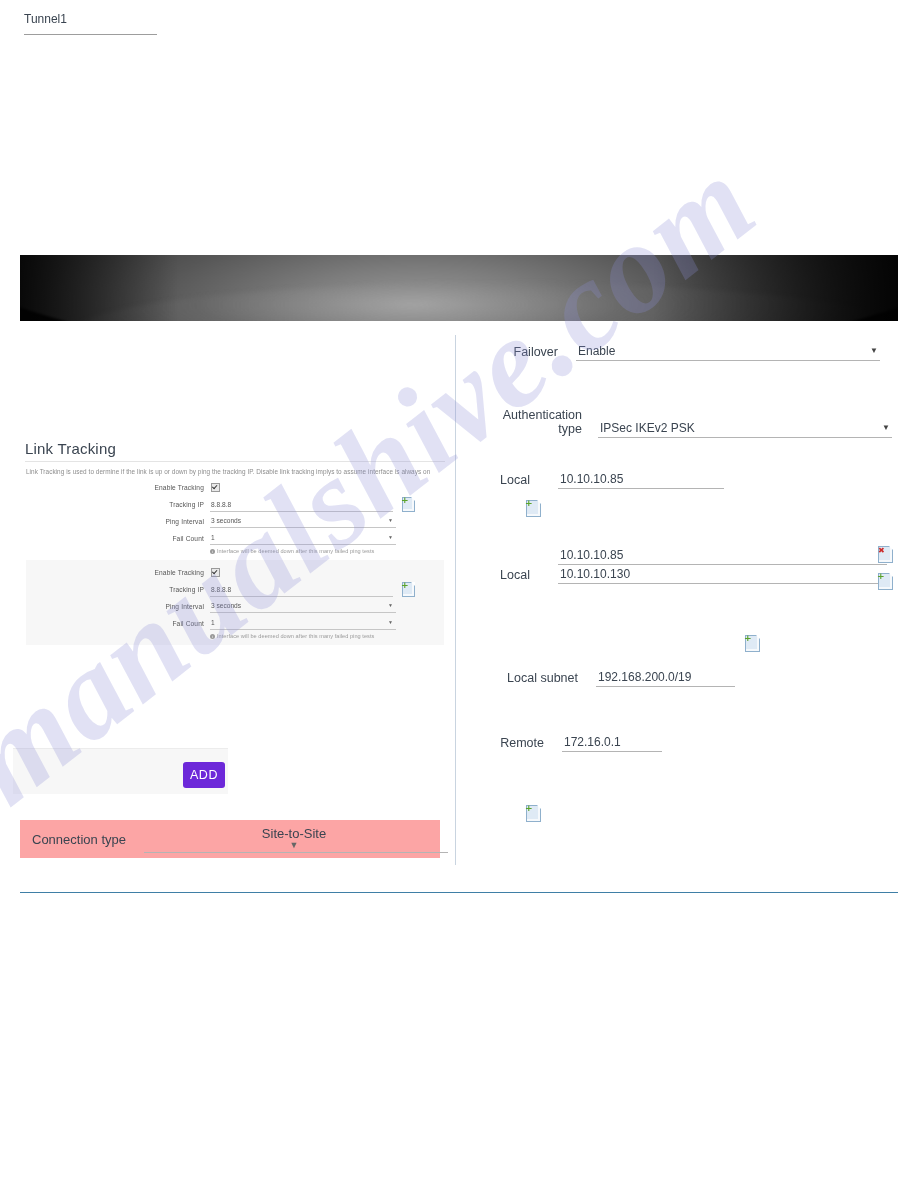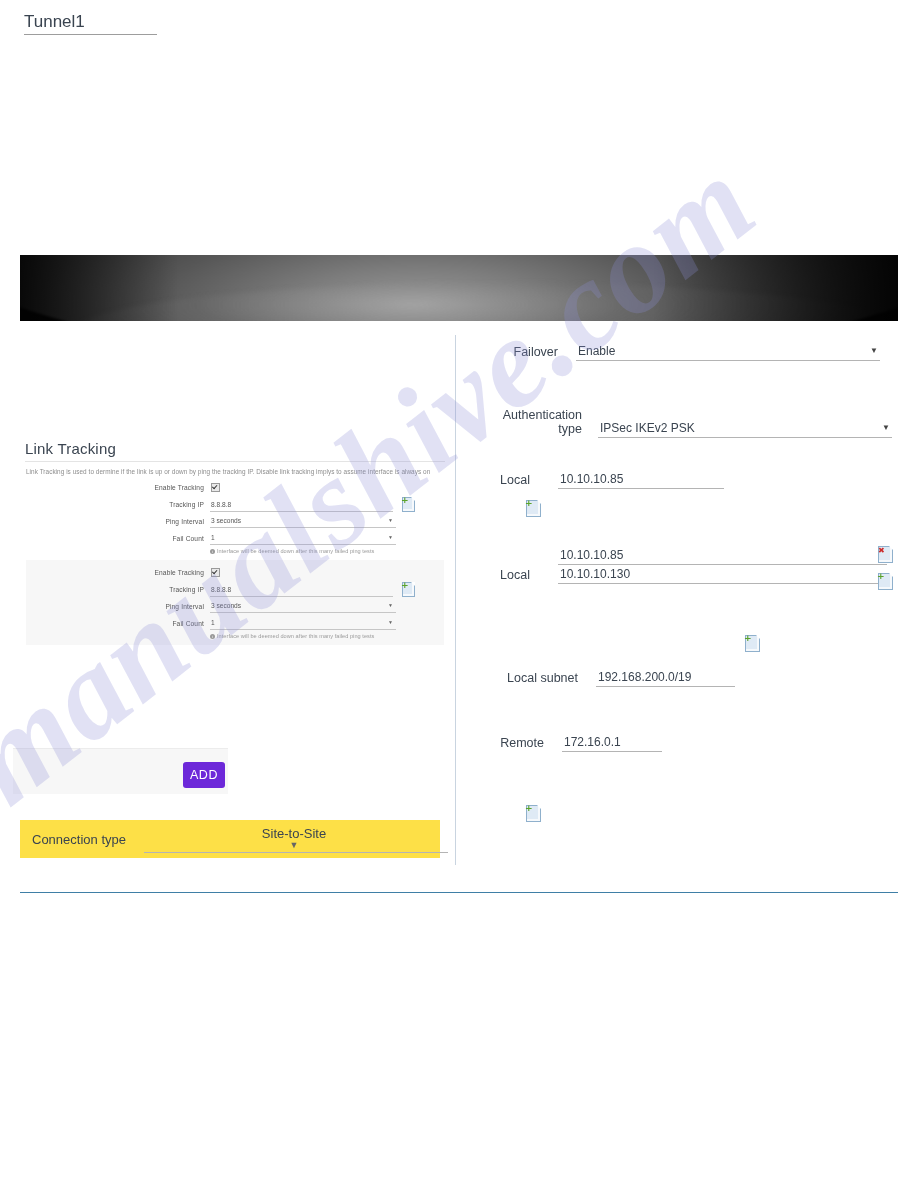--- a/index.html
+++ b/index.html
@@ -115,34 +115,34 @@
   .pgicon .mark.del{color:#cc2b2b;left:-1px;top:-1px;font-size:8px;}
   .pgicon.big{width:13px;height:15px;}
 
   
   .tunnel-box{
     position:absolute;left:13px;top:748px;width:215px;height:45px;
     background:#f7f7f7;border-top:1px solid #ececec;z-index:2;
   }
   .tunnel-input{
     position:absolute;left:24px;top:12px;width:133px;height:22px;
-    border-bottom:1px solid #9d9d9d;font-size:17px;color:#3a4450;
+    border-bottom:1px solid #9d9d9d;font-size:12px;color:#3a4450;
   }
   .add-btn{
     position:absolute;left:183px;top:762px;width:42px;height:26px;
     background:#6d28d9;border-radius:3px;color:#ffffff;
     font-size:12.5px;letter-spacing:.6px;
     display:flex;align-items:center;justify-content:center;z-index:3;
     border:none;cursor:pointer;font-family:"Liberation Sans",sans-serif;
   }
 
   
   .conn-row{
     position:absolute;left:20px;top:820px;width:420px;height:38px;
-    background:#fde047;z-index:2;
+    background:#fca5a5;z-index:2;
   }
   .conn-label{
     position:absolute;left:12px;top:12px;font-size:13px;color:#3a4450;
   }
   .conn-sel{
     position:absolute;left:124px;top:6px;width:300px;height:26px;
     border-bottom:1.5px solid #b4b4b4;font-size:13px;color:#3a4450;
     display:flex;align-items:center;justify-content:flex-start;
     padding-right:4px;
     flex-direction:column;

